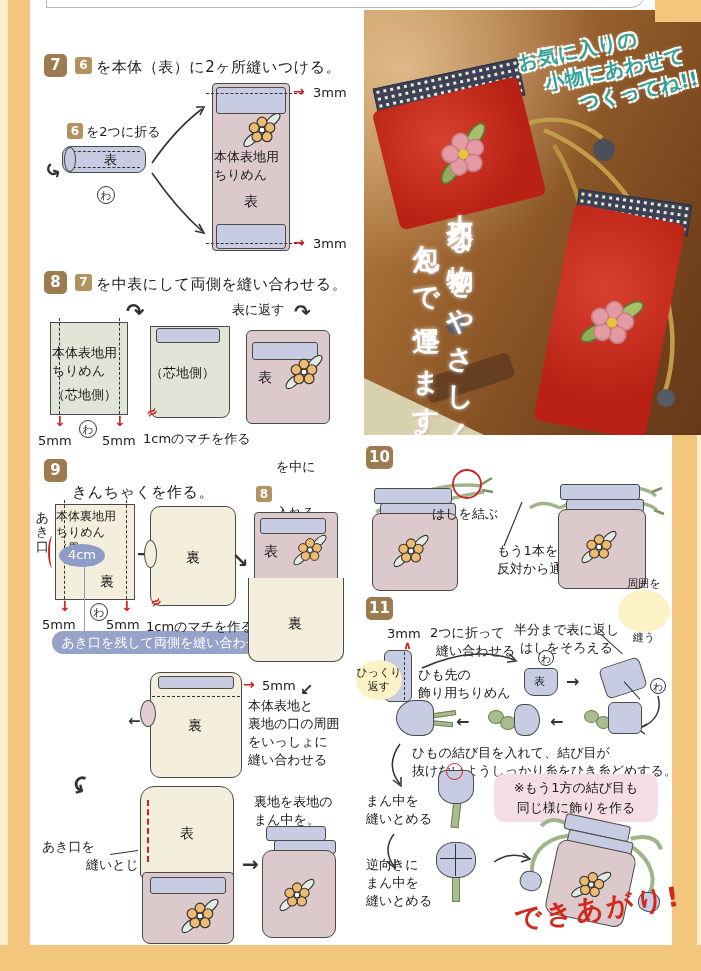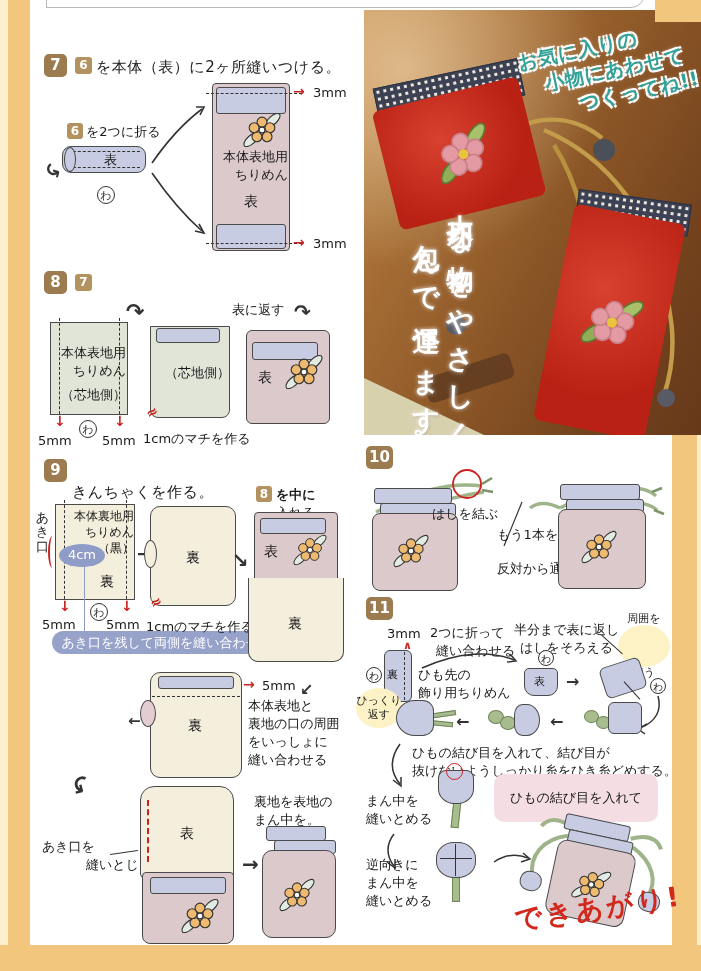--- a/index.html
+++ b/index.html
@@ -11,21 +11,21 @@
   .white-panel { background:#ffffff; }
   .badge { background:#9c7b50; color:#fff; border-radius:5px; font-weight:bold;
            text-align:center; font-size:15px; width:23px; height:23px; line-height:23px; }
   .badge.wide { width:27px; }
   .ref { background:#b2935f; color:#fff; border-radius:3px; font-weight:bold;
          text-align:center; font-size:12px; width:17px; height:17px; line-height:17px; display:inline-block; }
   .t15 { font-size:15px; color:#1a1a1a; letter-spacing:.5px; }
   .t13 { font-size:13px; color:#1a1a1a; line-height:18px; }
   .t12 { font-size:12px; color:#1a1a1a; line-height:16px; }
   .t11 { font-size:11px; color:#1a1a1a; line-height:14px; }
-  .c { text-align:right; }
+  .c { text-align:left; }
   .bag { border:1.6px solid #4a4a4a; }
   .band { background:#c7cce2; border:1.3px solid #4a4a4a; border-radius:3px; }
   .mauve { background:#dcc9cb; } .cream { background:#f4eedd; } .sage { background:#e0e5d8; }
   .wa { border:1.2px solid #333; border-radius:50%; background:#fff; text-align:center;
         width:18px; height:18px; font-size:11px; line-height:17px; color:#1a1a1a; }
   .wa.sm16 { width:16px; height:16px; font-size:10px; line-height:15px; }
   .dashv { border-left:1.4px dashed #333; width:0; }
   .dashh { border-top:1.4px dashed #333; height:0; }
   .reddashv { border-left:2px dashed #cc2222; width:0; }
   .red { color:#cc2222; }
@@ -175,20 +175,21 @@
     <div>ちりめん</div>
   </div>
   <div class="a t13" style="left:244px;top:192px;font-size:14px;">表</div>
   <span class="a red" style="left:293px;top:83px;font-weight:bold;font-size:14px;">→</span>
   <div class="a t13" style="left:313px;top:84px;">3mm</div>
   <span class="a red" style="left:293px;top:234px;font-weight:bold;font-size:14px;">→</span>
   <div class="a t13" style="left:313px;top:235px;">3mm</div>
 
   <div class="a badge" style="left:44px;top:271px;">8</div>
   <span class="a ref" style="left:75px;top:274px;">7</span>
+  <div class="a t15" style="left:96px;top:275px;">を中表にして両側を縫い合わせる。</div>
 
   <div class="a t13" style="left:232px;top:301px;">表に返す</div>
   <span class="a arr" style="left:294px;top:300px;font-size:20px;">↷</span>
   <span class="a arr" style="left:126px;top:299px;font-size:22px;">↷</span>
 
   <div class="a bag sage" style="left:50px;top:322px;width:78px;height:93px;"></div>
   <div class="a dashv" style="left:59px;top:318px;height:101px;"></div>
   <div class="a dashv" style="left:119px;top:318px;height:101px;"></div>
   <div class="a t13 c" style="left:52px;top:344px;width:74px;">
     <div>本体表地用</div>
@@ -248,21 +249,21 @@
   <div class="a pill" style="left:52px;top:631px;width:230px;height:23px;">あき口を残して両側を縫い合わせる</div>
 
   <span class="a arr" style="left:137px;top:543px;font-size:18px;">→</span>
   <div class="a bag cream" style="left:150px;top:506px;width:86px;height:100px;border-radius:10px;"></div>
   <div class="a cream" style="left:144px;top:540px;width:13px;height:28px;border:1.4px solid #4a4a4a;border-radius:50%;"></div>
   <div class="a t13" style="left:186px;top:548px;font-size:14px;">裏</div>
   <span class="a stitch" style="left:150px;top:594px;transform:rotate(-30deg);">≈</span>
   <div class="a t13" style="left:146px;top:618px;">1cmのマチを作る</div>
 
   <span class="a ref" style="left:256px;top:486px;width:16px;height:16px;line-height:16px;">8</span>
-  <div class="a t13" style="left:276px;top:486px;font-weight:bold;">を中に</div>
+  <div class="a t13" style="left:276px;top:458px;">を中に</div>
   <div class="a t13" style="left:276px;top:504px;">入れる</div>
   <span class="a arr" style="left:232px;top:548px;font-size:20px;">↘</span>
 
   <div class="a bag mauve" style="left:254px;top:512px;width:84px;height:74px;border-radius:4px;"></div>
   <div class="a band" style="left:260px;top:518px;width:66px;height:16px;"></div>
   <div class="a t13" style="left:264px;top:542px;font-size:14px;">表</div>
   <svg class="a" style="left:292px;top:534px;" width="36" height="32" viewBox="0 0 34 32">
     <g transform="rotate(-42 17 16)">
         <ellipse cx="4" cy="16" rx="8" ry="3.6" fill="#e2ece4" stroke="#333"></ellipse>
         <ellipse cx="30" cy="16" rx="8" ry="3.6" fill="#e2ece4" stroke="#333"></ellipse>
@@ -363,21 +364,21 @@
     <g fill="#eeba70" stroke="#333" stroke-width="1">
     <circle cx="17" cy="9" r="4.4"></circle>
         <circle cx="24" cy="14" r="4.4"></circle>
         <circle cx="21.5" cy="22" r="4.4"></circle>
         <circle cx="12.5" cy="22" r="4.4"></circle>
         <circle cx="10" cy="14" r="4.4"></circle>
       </g>
     <circle cx="17" cy="16" r="2.6" fill="#fff" stroke="#333"></circle>
   </svg>
   <div class="a t13" style="left:432px;top:505px;">はしを結ぶ</div>
-  <div class="a t13" style="left:497px;top:526px;">もう1本を</div>
+  <div class="a t13" style="left:497px;top:542px;">もう1本を</div>
   <div class="a t13" style="left:497px;top:560px;">反対から通す</div>
   <div class="a band" style="left:560px;top:484px;width:80px;height:16px;"></div>
   <div class="a band" style="left:566px;top:499px;width:78px;height:14px;"></div>
   <div class="a bag mauve" style="left:558px;top:509px;width:88px;height:80px;border-radius:8px;"></div>
   <svg class="a" style="left:580px;top:530px;" width="38" height="34" viewBox="0 0 34 32">
     <g transform="rotate(-42 17 16)">
         <ellipse cx="4" cy="16" rx="8" ry="3.6" fill="#e2ece4" stroke="#333"></ellipse>
         <ellipse cx="30" cy="16" rx="8" ry="3.6" fill="#e2ece4" stroke="#333"></ellipse>
       </g>
     <g fill="#eeba70" stroke="#333" stroke-width="1">
@@ -405,33 +406,33 @@
   <svg class="a ln" style="left:420px;top:646px;" width="100" height="26" viewBox="0 0 100 26">
     <path d="M2,22 C38,6 70,4 94,14" stroke="#333" stroke-width="1.5" fill="none"></path>
     <path d="M87,16 L96,15 L90,8" stroke="#333" stroke-width="1.5" fill="none"></path>
   </svg>
   <div class="a t13" style="left:514px;top:621px;">半分まで表に返し</div>
   <div class="a t13" style="left:520px;top:639px;">はしをそろえる</div>
   <div class="a wa sm16" style="left:538px;top:650px;">わ</div>
   <div class="a band" style="left:524px;top:668px;width:34px;height:28px;border-radius:5px 5px 10px 10px;"></div>
   <div class="a t11" style="left:534px;top:675px;">表</div>
   <span class="a arr" style="left:566px;top:672px;font-size:16px;">→</span>
-  <div class="a balloon" style="left:618px;top:625px;width:52px;height:42px;gap:40px;">
+  <div class="a balloon" style="left:618px;top:590px;width:52px;height:42px;gap:40px;">
     <div>周囲を</div>
     <div>縫う</div>
   </div>
   <div class="a" style="left:598px;top:644px;width:28px;border-top:1.6px solid #333;transform:rotate(42deg);"></div>
   <div class="a band" style="left:602px;top:662px;width:42px;height:32px;border-radius:6px;transform:rotate(-18deg);"></div>
   <div class="a wa sm16" style="left:650px;top:678px;">わ</div>
   <svg class="a ln" style="left:632px;top:694px;" width="30" height="38" viewBox="0 0 30 38">
     <path d="M26,2 C30,16 24,28 8,34" stroke="#333" stroke-width="1.5" fill="none"></path>
     <path d="M15,30 L6,35 L13,40" stroke="#333" stroke-width="1.5" fill="none"></path>
   </svg>
 
-  <div class="a balloon" style="left:356px;top:688px;width:46px;height:40px;">
+  <div class="a balloon" style="left:356px;top:660px;width:46px;height:40px;">
     <div>ひっくり</div>
     <div>返す</div>
   </div>
   <div class="a" style="left:428px;top:712px;width:28px;height:5px;background:#a8bd8e;border:1px solid #6e8257;transform:rotate(-8deg);"></div>
   <div class="a" style="left:427px;top:721px;width:26px;height:5px;background:#a8bd8e;border:1px solid #6e8257;transform:rotate(6deg);"></div>
   <div class="a band" style="left:396px;top:700px;width:38px;height:36px;border-radius:50% 30% 30% 50%;"></div>
   <span class="a arr" style="left:456px;top:712px;font-size:16px;">←</span>
   <div class="a" style="left:488px;top:710px;width:16px;height:14px;background:#a8bd8e;border:1px solid #6e8257;border-radius:50%;"></div>
   <div class="a" style="left:500px;top:716px;width:16px;height:14px;background:#a8bd8e;border:1px solid #6e8257;border-radius:50%;"></div>
   <div class="a band" style="left:514px;top:704px;width:26px;height:32px;border-radius:40% 60% 60% 40%;"></div>
@@ -446,21 +447,22 @@
   <svg class="a ln" style="left:388px;top:742px;" width="18" height="48" viewBox="0 0 18 48">
     <path d="M12,2 C2,16 2,30 12,42" stroke="#333" stroke-width="1.5" fill="none"></path>
     <path d="M5,38 L13,44 L13,35" stroke="#333" stroke-width="1.5" fill="none"></path>
   </svg>
   <div class="a t13" style="left:366px;top:792px;">まん中を</div>
   <div class="a t13" style="left:366px;top:810px;">縫いとめる</div>
   <div class="a" style="left:452px;top:800px;width:8px;height:28px;background:#a8bd8e;border:1px solid #6e8257;transform:rotate(6deg);"></div>
   <div class="a band" style="left:438px;top:770px;width:36px;height:34px;border-radius:8px 8px 45% 45%;"></div>
   <div class="a" style="left:446px;top:763px;width:17px;height:17px;border:1.8px solid #cc2222;border-radius:50%;"></div>
   <div class="a pinknote" style="left:494px;top:774px;width:164px;height:48px;">
-    <div>ひもの結び目を入れて</div>
+    <div>※もう1方の結び目も</div>
+    <div>同じ様に飾りを作る</div>
   </div>
   <svg class="a ln" style="left:384px;top:832px;" width="18" height="40" viewBox="0 0 18 40">
     <path d="M10,2 C2,12 2,24 10,34" stroke="#333" stroke-width="1.5" fill="none"></path>
     <path d="M3,30 L11,36 L11,27" stroke="#333" stroke-width="1.5" fill="none"></path>
   </svg>
   <div class="a t13" style="left:366px;top:856px;">逆向きに</div>
   <div class="a t13" style="left:366px;top:874px;">まん中を</div>
   <div class="a t13" style="left:366px;top:892px;">縫いとめる</div>
   <div class="a" style="left:452px;top:874px;width:8px;height:28px;background:#a8bd8e;border:1px solid #6e8257;"></div>
   <div class="a band" style="left:436px;top:842px;width:40px;height:36px;border-radius:45%;"></div>

